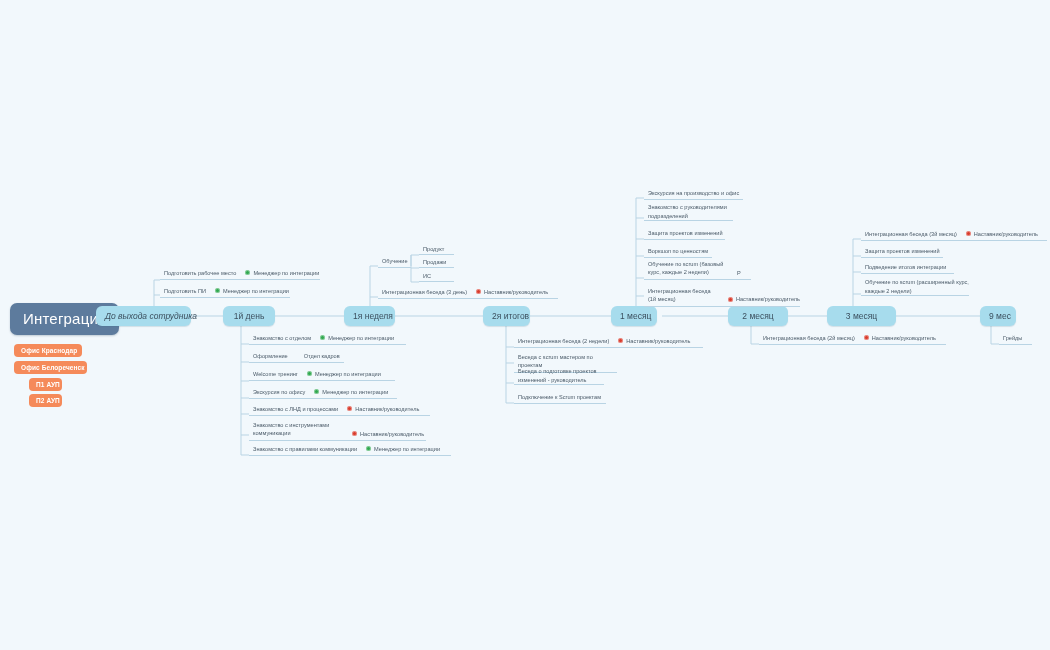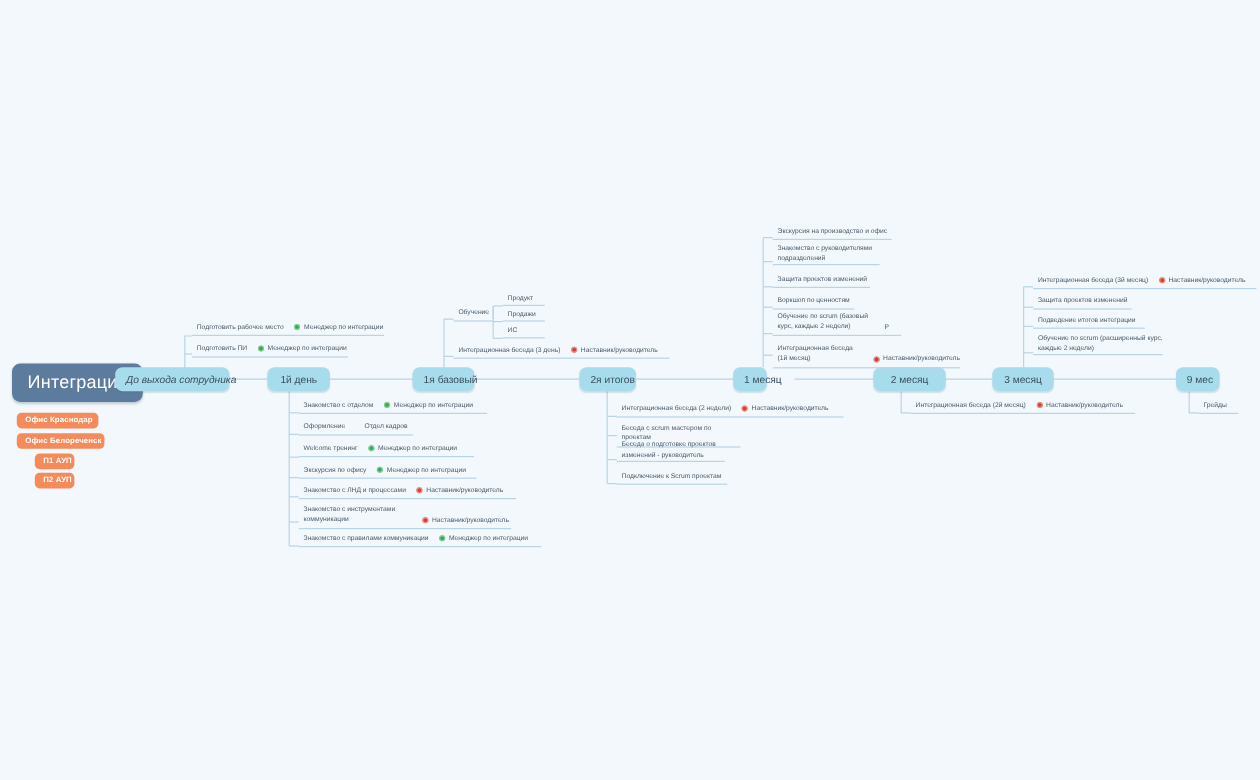--- a/index.html
+++ b/index.html
@@ -173,25 +173,25 @@
 
   <div class="node root" style="left:10px; top:303px;">Интеграция</div>
 
   <div class="node tag" style="left:14px; top:344px; width:68px;">Офис Краснодар</div>
   <div class="node tag" style="left:14px; top:361px; width:73px;">Офис Белореченск</div>
   <div class="node tag" style="left:29px; top:378px; width:33px;">П1 АУП</div>
   <div class="node tag" style="left:29px; top:394px; width:33px;">П2 АУП</div>
 
   <div class="node stage" style="left:96px; top:306px; width:95px;font-style:italic;">До выхода сотрудника</div>
   <div class="node stage" style="left:223px; top:306px; width:52px;">1й день</div>
-  <div class="node stage" style="left:344px; top:306px; width:51px;">1я базовый</div>
+  <div class="node stage" style="left:344px; top:306px; width:51px;">1я неделя</div>
   <div class="node stage" style="left:483px; top:306px; width:47px;">2я итогов</div>
-  <div class="node stage" style="left:611px; top:306px; width:28px;">1 месяц</div>
+  <div class="node stage" style="left:611px; top:306px; width:46px;">1 месяц</div>
   <div class="node stage" style="left:728px; top:306px; width:60px;">2 месяц</div>
-  <div class="node stage" style="left:827px; top:306px; width:51px;">3 месяц</div>
+  <div class="node stage" style="left:827px; top:306px; width:69px;">3 месяц</div>
   <div class="node stage" style="left:980px; top:306px; width:36px;">9 мес</div>
 
   <div class="leaf" style="left:160px; top:269px; width:160px;">
     <span class="txt">Подготовить рабочее место</span>
     <span class="owner">
       <span class="badge green"></span>
       <span class="owner-text">Менеджер по интеграции</span>
     </span>
   </div>
 

